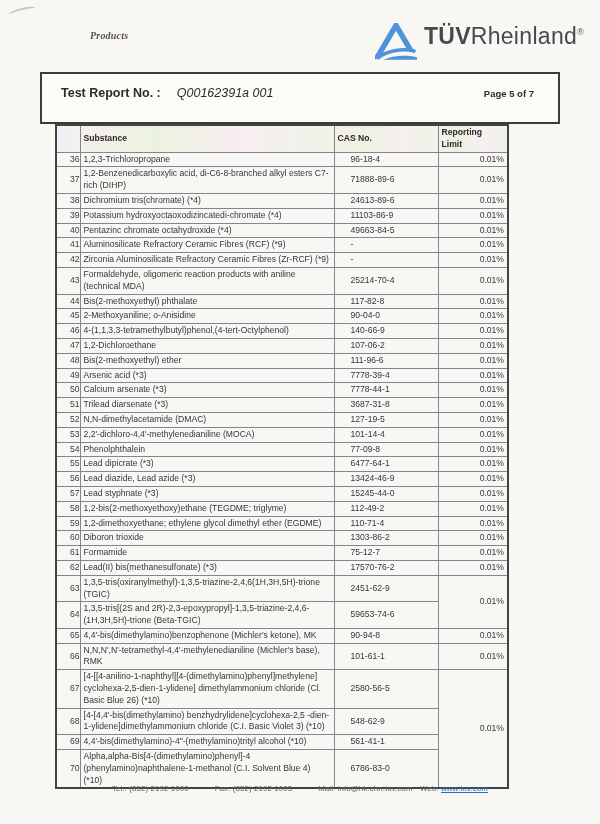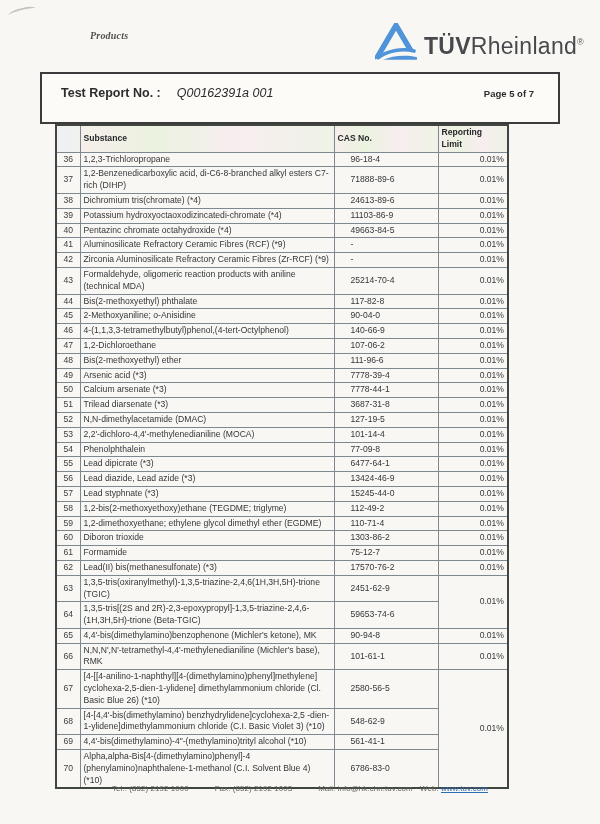--- a/index.html
+++ b/index.html
@@ -13,21 +13,21 @@
     position:absolute;left:8px;top:8px;width:28px;height:6px;
     border-top:2px solid #b9b5ae;border-radius:60%;
     transform:rotate(-14deg);opacity:.75;
   }
   
   .products{
     position:absolute;left:90px;top:30px;
     font-family:"Liberation Serif",serif;font-style:italic;font-weight:bold;
     font-size:10px;color:#55504a;letter-spacing:.2px;
   }
-  .logo{position:absolute;top:23px;right:16px;display:flex;align-items:flex-end;}
+  .logo{position:absolute;top:23px;right:16px;display:flex;align-items:flex-start;}
   .logo svg{display:block;margin-right:7px;}
   .brand{font-size:23px;color:#47494c;letter-spacing:.3px;white-space:nowrap;}
   .brand .tuv{font-weight:bold;}
   .brand .reg{font-size:9px;vertical-align:super;color:#55575a;}
   
   .report-box{
     position:absolute;left:40px;top:72px;width:520px;height:52px;
     box-sizing:border-box;border:2px solid #3c3c3c;background:#fcfbf8;
     display:flex;align-items:flex-start;padding:12px 24px 0 19px;
   }
@@ -43,21 +43,21 @@
   }
   .doc-table th,.doc-table td{
     border:1px solid #7e8891;padding:1px 3px;line-height:11.8px;
     vertical-align:middle;word-wrap:break-word;
   }
   .doc-table thead th{
     background:linear-gradient(90deg,#f6eeea 0%,#ebf2df 30%,#f7edf0 62%,#eef3e6 100%);
     font-weight:bold;text-align:left;height:15px;color:#26292c;
   }
   .doc-table th.h-num{background:linear-gradient(90deg,#eef0f4,#f0f2ee);}
-  .doc-table td.num{text-align:center;padding:0 0;color:#3a3d40;}
+  .doc-table td.num{text-align:right;padding:0 0;color:#3a3d40;}
   .doc-table td.cas{padding-left:16px;}
   .doc-table td.limit{text-align:right;}
   
   .footer{
     position:absolute;left:0;right:0;top:783px;text-align:center;
     font-size:7.9px;color:#605f5c;line-height:11px;letter-spacing:.1px;
   }
   .footer .sep{display:inline-block;width:26px;}
   .footer a{color:#2f6cb5;text-decoration:underline;cursor:pointer;}
 </style>

